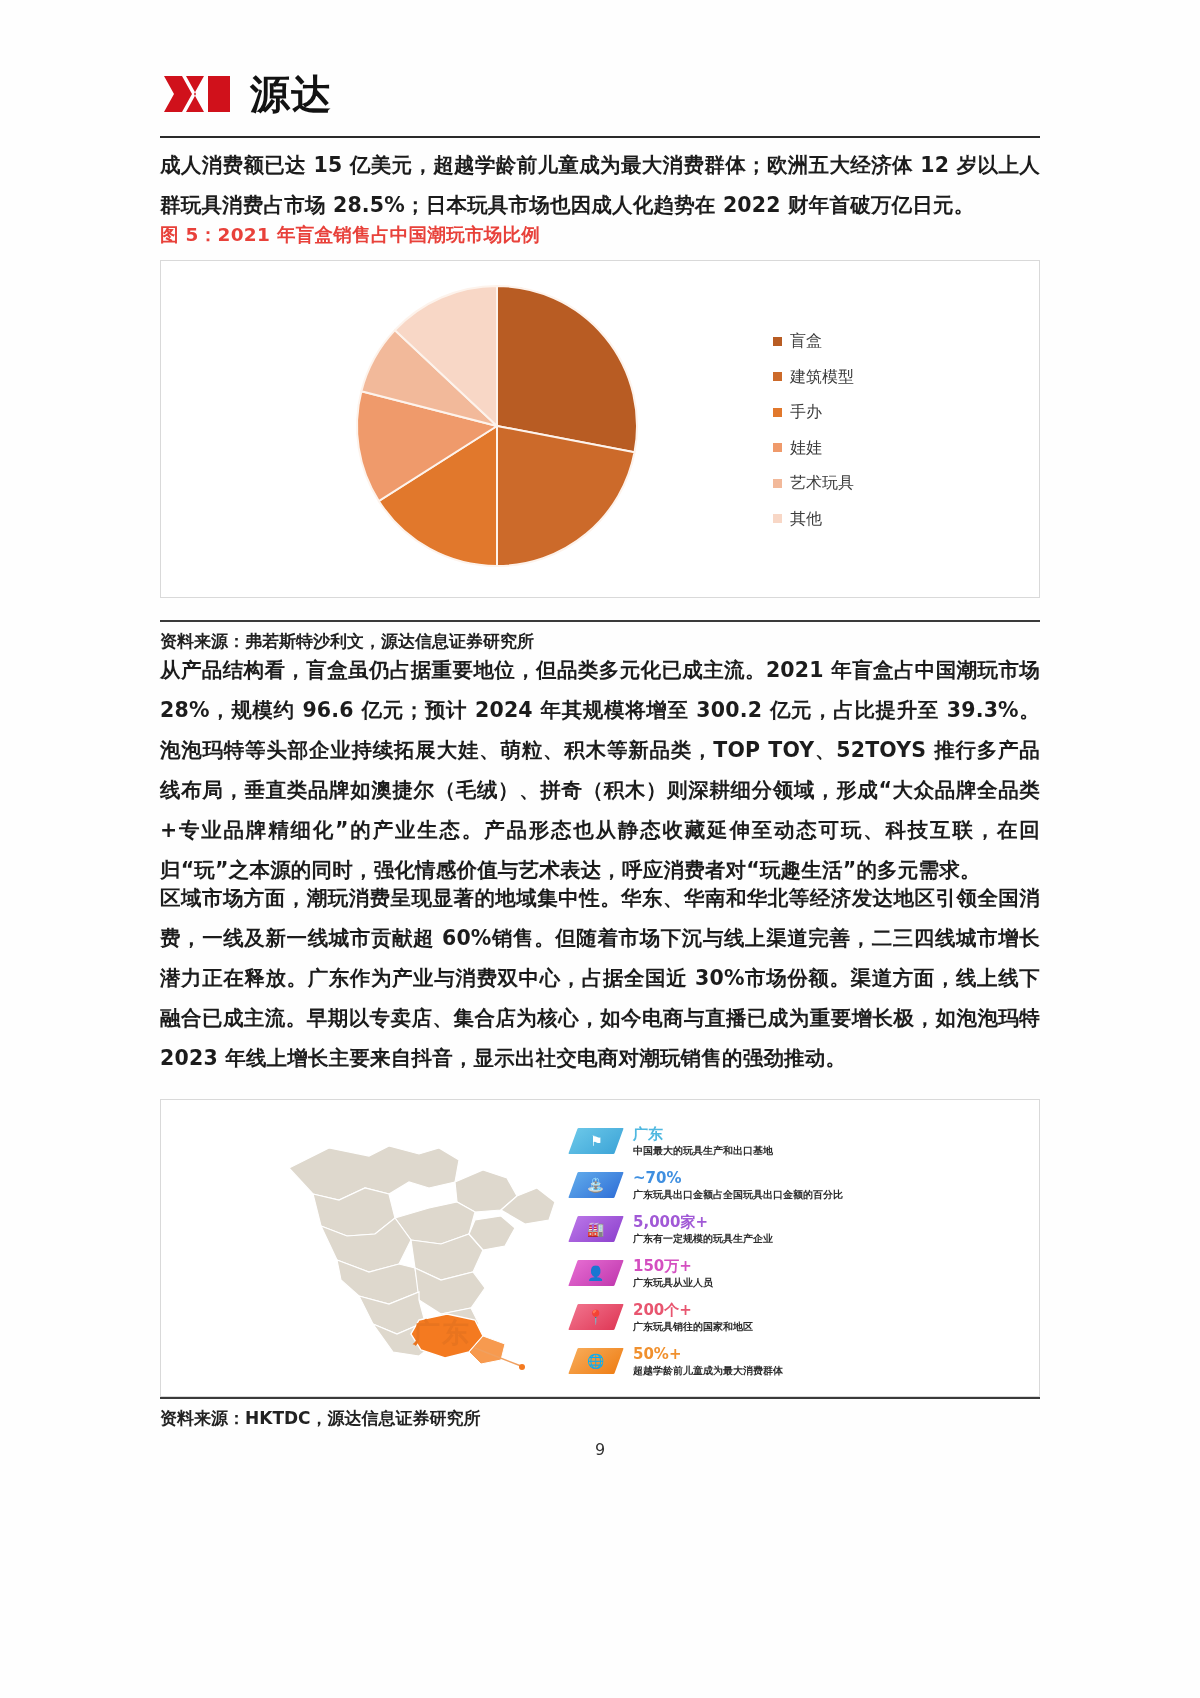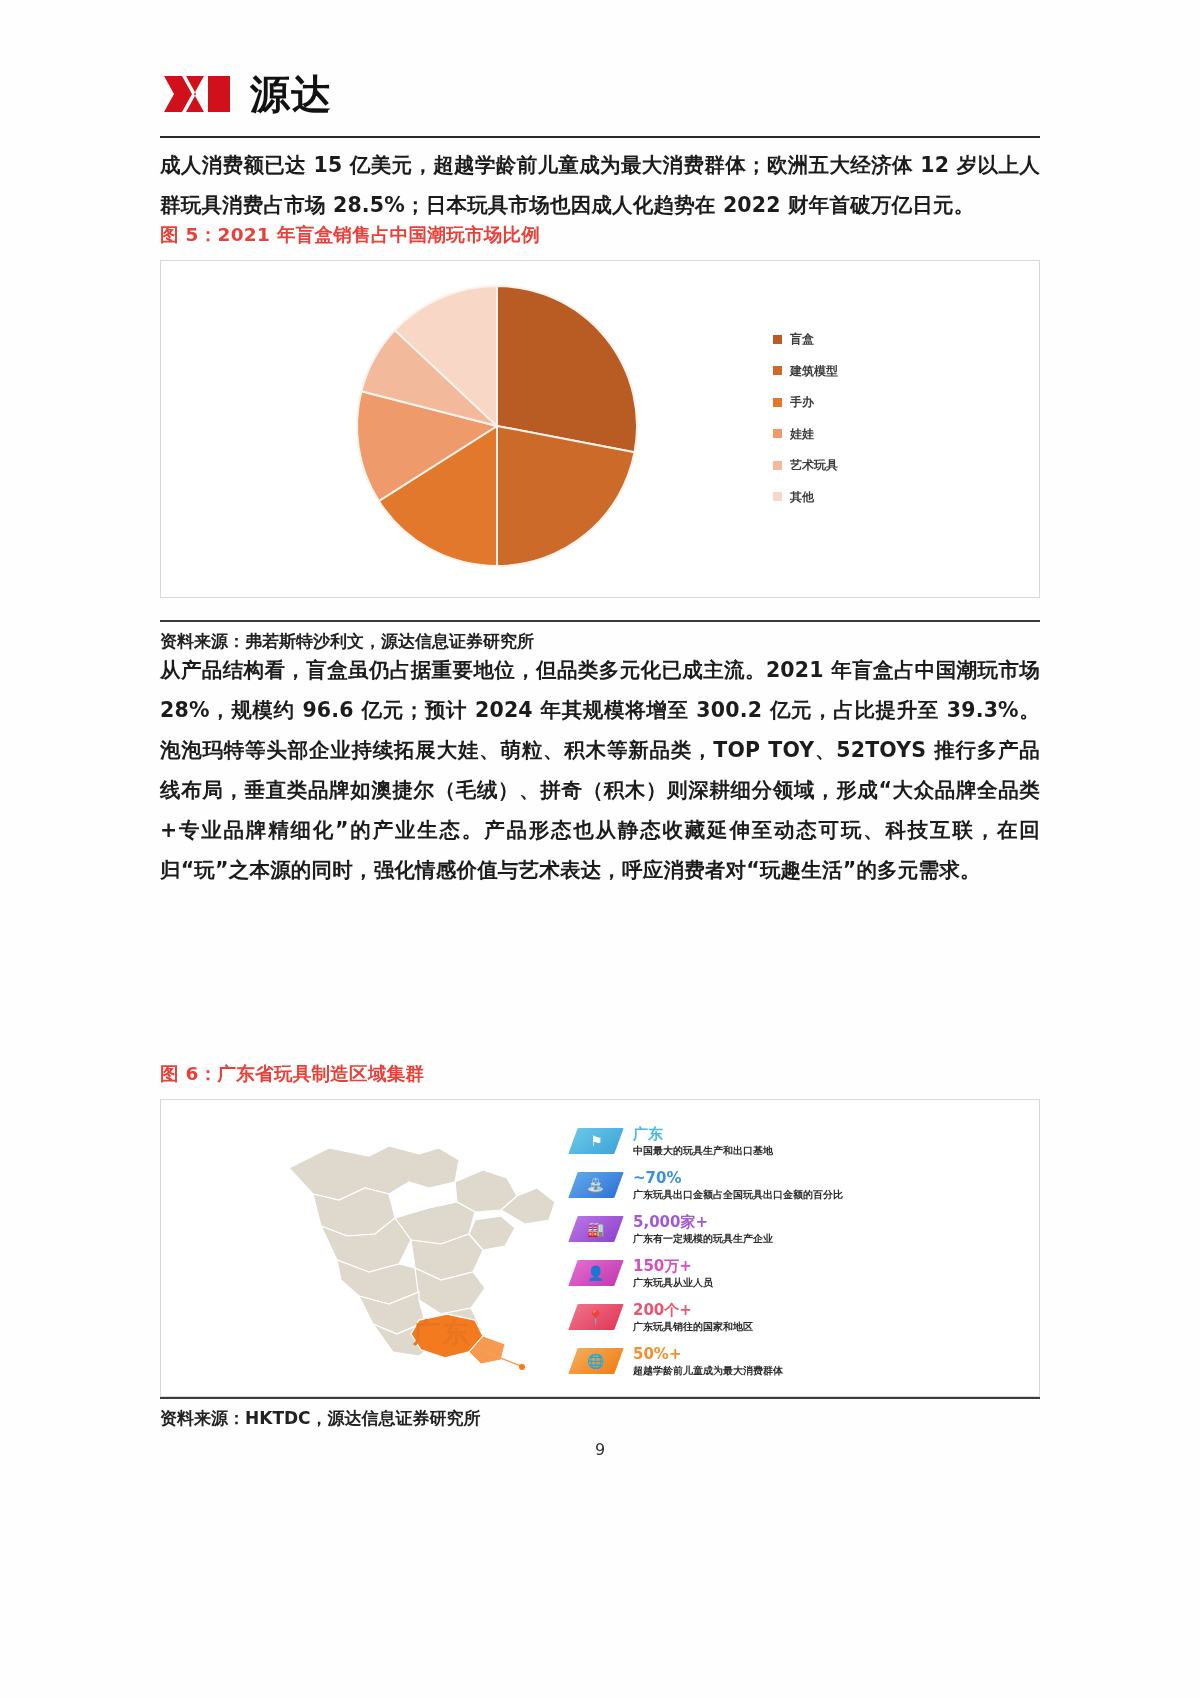--- a/index.html
+++ b/index.html
@@ -133,23 +133,23 @@
     position: absolute;
     left: 612px;
     top: 72px;
     display: flex;
     flex-direction: column;
     gap: 19.5px;
   }
   .legend-item {
     display: flex;
     align-items: center;
-    font-size: 12px;
+    font-size: 16px;
     color: #3b3b3b;
-    font-weight: 700;
+    font-weight: 400;
     line-height: 1;
     text-align: center;
   }
   .legend-swatch {
     width: 9px;
     height: 9px;
     margin-right: 8px;
     flex: none;
   }
 
@@ -291,22 +291,22 @@
           <span class="legend-swatch" style="background:#f8d7c6"></span>
           <span>其他</span>
         </div>
       </div>
     </div>
   </div>
 
   <div class="fig-source s5">资料来源：弗若斯特沙利文，源达信息证券研究所</div>
 
   <div class="para p1">从产品结构看，盲盒虽仍占据重要地位，但品类多元化已成主流。2021 年盲盒占中国潮玩市场 28%，规模约 96.6 亿元；预计 2024 年其规模将增至 300.2 亿元，占比提升至 39.3%。泡泡玛特等头部企业持续拓展大娃、萌粒、积木等新品类，TOP TOY、52TOYS 推行多产品线布局，垂直类品牌如澳捷尔（毛绒）、拼奇（积木）则深耕细分领域，形成“大众品牌全品类+专业品牌精细化”的产业生态。产品形态也从静态收藏延伸至动态可玩、科技互联，在回归“玩”之本源的同时，强化情感价值与艺术表达，呼应消费者对“玩趣生活”的多元需求。</div>
-
-  <div class="fig-caption c6">图 6：广东省玩具制造区域集群</div>
+  <div class="para p2">区域市场方面，潮玩消费呈现显著的地域集中性。华东、华南和华北等经济发达地区引领全国消费，一线及新一线城市贡献超 60%销售。但随着市场下沉与线上渠道完善，二三四线城市增长潜力正在释放。广东作为产业与消费双中心，占据全国近 30%市场份额。渠道方面，线上线下融合已成主流。早期以专卖店、集合店为核心，如今电商与直播已成为重要增长极，如泡泡玛特2023 年线上增长主要来自抖音，显示出社交电商对潮玩销售的强劲推动。</div>
+
 
   <div class="fig-frame f6">
     <div class="map-wrap">
 
       <svg class="map-svg" width="330" height="275" viewBox="0 0 330 275">
         <g fill="#ded8cd" stroke="#ffffff" stroke-width="1.2">
           <path d="M20 60 L60 40 L100 48 L120 38 L150 46 L170 40 L190 52 L186 74 L160 80 L140 74 L120 86 L96 80 L70 92 L44 86 Z"></path>
           <path d="M186 74 L214 62 L238 70 L248 88 L232 102 L206 104 L188 94 Z"></path>
           <path d="M44 86 L70 92 L96 80 L120 86 L126 110 L106 126 L78 128 L52 118 Z"></path>
           <path d="M126 110 L160 100 L188 94 L206 104 L200 126 L172 136 L142 132 Z"></path>

